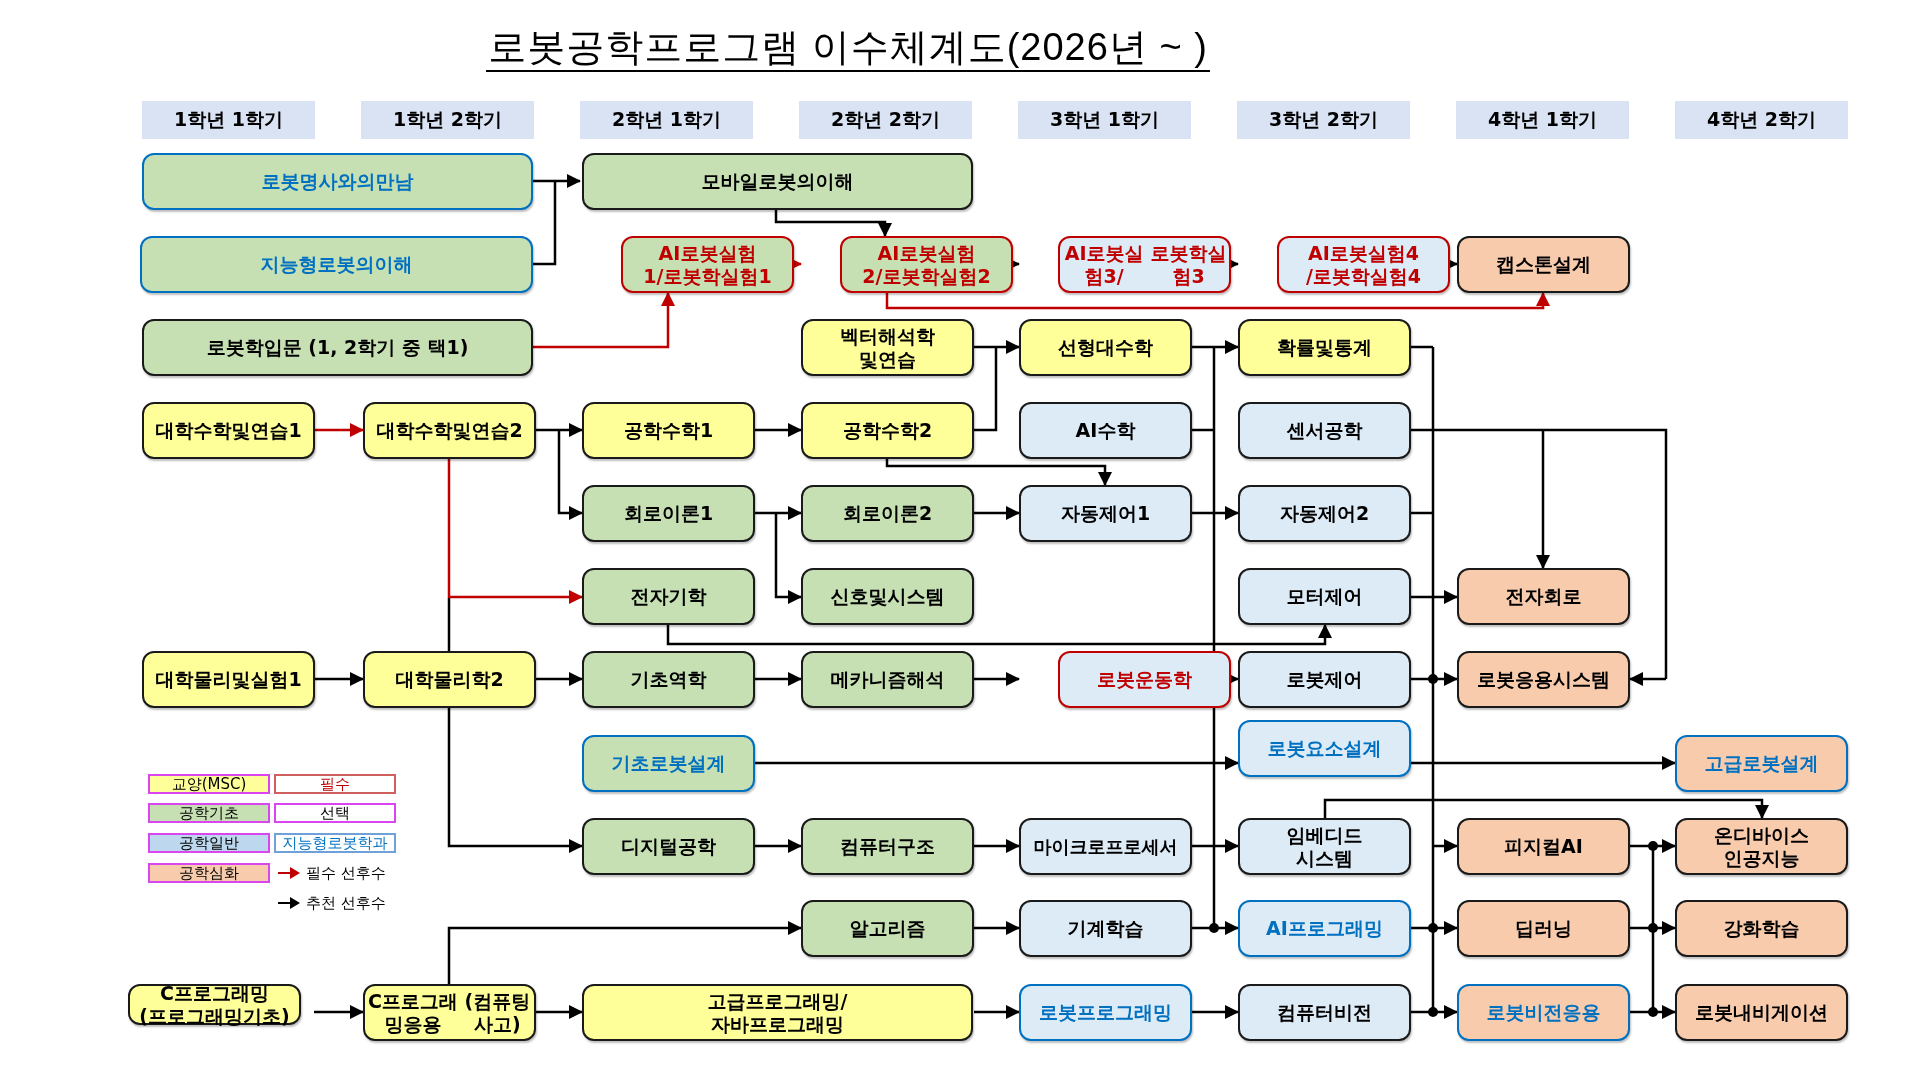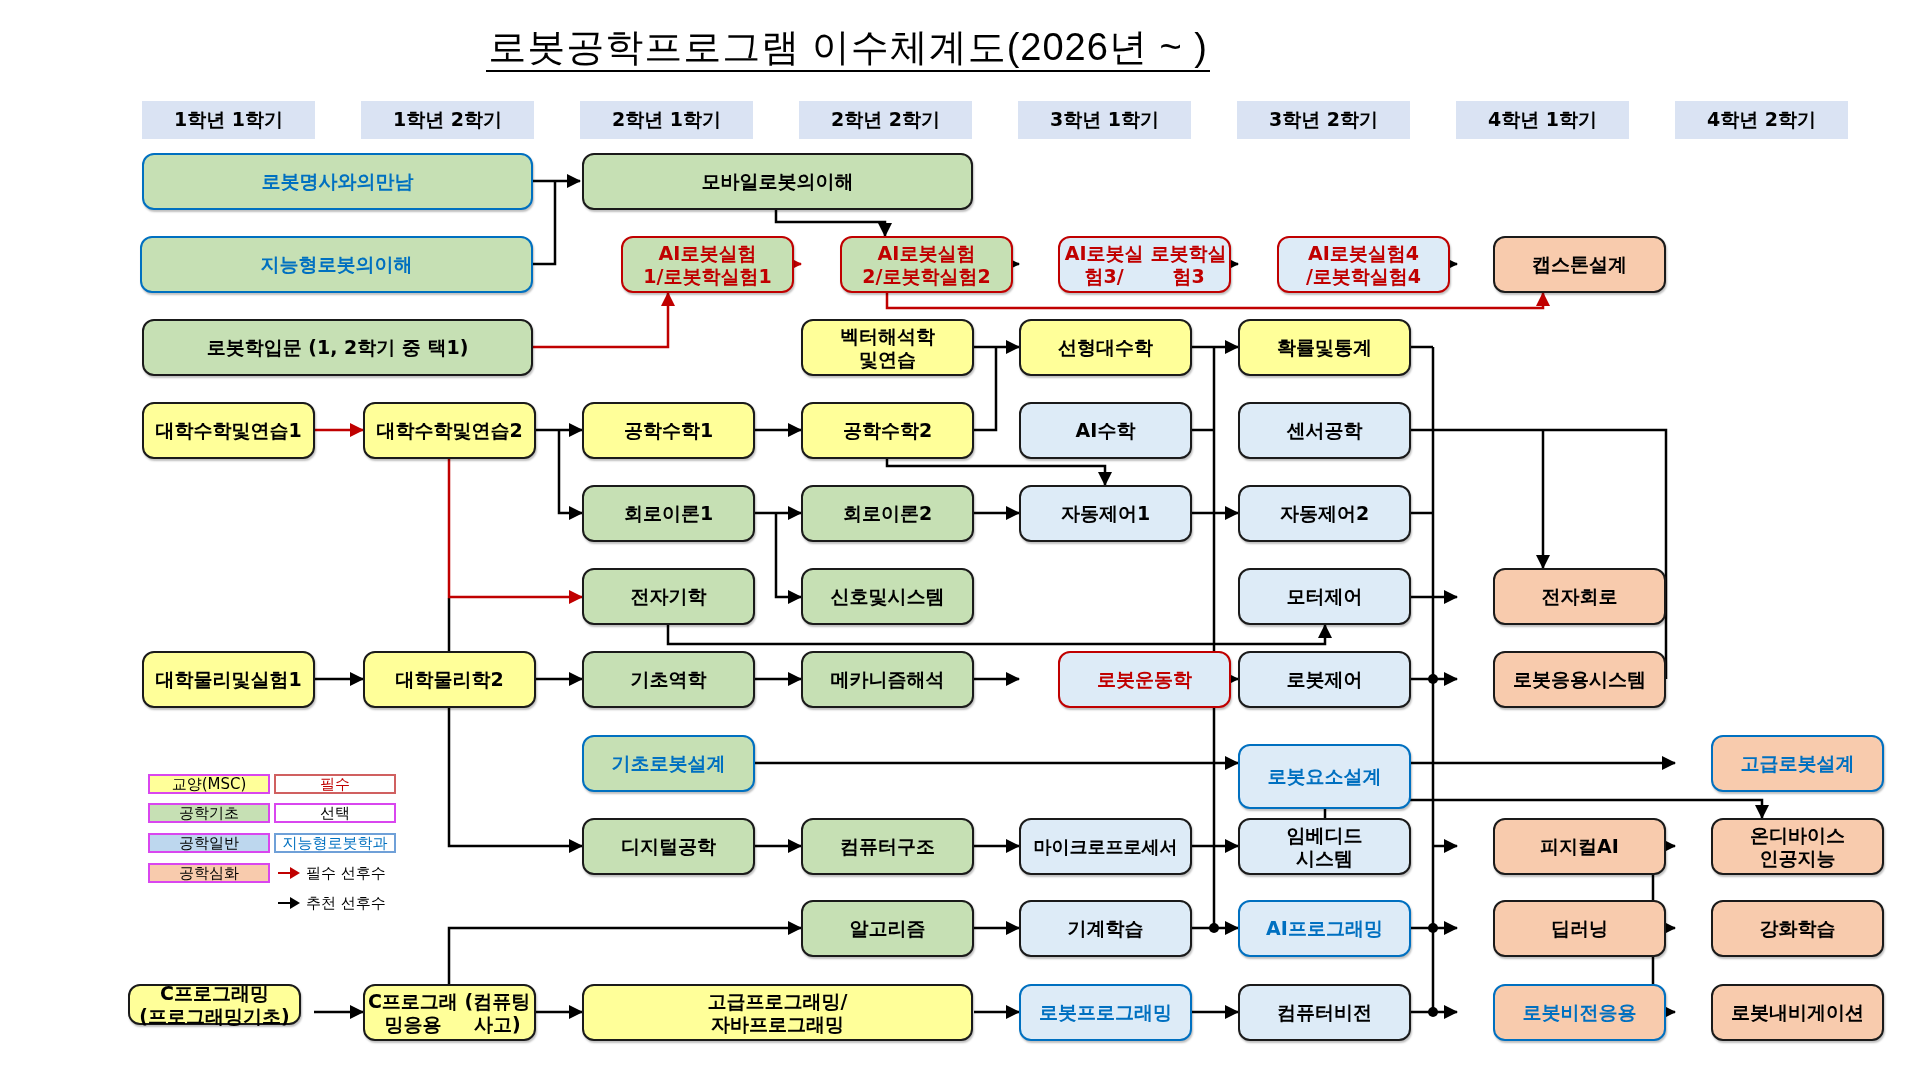--- a/index.html
+++ b/index.html
@@ -4,21 +4,21 @@
 <style>
   html, body { margin:0; padding:0; background:#ffffff; }
   body { width:1912px; height:1074px; position:relative; overflow:hidden; font-family:"DejaVu Sans","Liberation Sans",sans-serif; }
   .title { position:absolute; left:0; width:1696px; top:22px; text-align:center; font-family:"Liberation Sans","DejaVu Sans",sans-serif; font-size:38px; color:#000; }
   .title span { border-bottom:2px solid #000; padding:0 2px 2px; letter-spacing:1px; }
   .hdr { position:absolute; top:101px; width:173px; height:38px; background:#dae3f3; display:flex; align-items:center; justify-content:center; font-weight:bold; font-size:19px; color:#000; }
   .box { position:absolute; box-sizing:border-box; border:2.5px solid #1a1a1a; border-radius:12px; display:flex; align-items:center; justify-content:center; text-align:center; font-weight:bold; font-size:19px; line-height:1.2; color:#000; box-shadow:1px 2px 2px rgba(0,0,0,0.25); }
   .msc { background:#ffff99; }
   .base { background:#c6e0b4; }
   .gen { background:#ddebf7; }
-  .adv { background:#f8cbad;margin-left:36px; }
+  .adv { background:#f8cbad; }
   .req { border-color:#c00000; color:#c00000;margin-left:39px; }
   .dept { border-color:#0070c0; color:#0070c0; }
   svg.lines { position:absolute; left:0; top:0; }
   .leg { position:absolute; box-sizing:border-box; height:20px; width:122px; border:2px solid #d946ef; display:flex; align-items:center; justify-content:center; font-size:15px; color:#000; }
   .leg-txt { position:absolute; font-size:15px; color:#000; display:flex; align-items:center; }
 </style>
 </head>
 <body>
 
 <div class="title"><span>로봇공학프로그램  이수체계도(2026년 ~    )</span></div>
@@ -265,21 +265,21 @@
   </div>
 <div class="box gen" style="left:1238px;top:485px;width:173px;height:57px">
     <span>자동제어2</span>
   </div>
 <div class="box gen" style="left:1238px;top:568px;width:173px;height:57px">
     <span>모터제어</span>
   </div>
 <div class="box gen" style="left:1238px;top:651px;width:173px;height:57px">
     <span>로봇제어</span>
   </div>
-<div class="box gen dept" style="left:1238px;top:744px;width:173px;height:65px">
+<div class="box gen dept" style="left:1238px;top:720px;width:173px;height:57px">
     <span>로봇요소설계</span>
   </div>
 <div class="box gen" style="left:1238px;top:818px;width:173px;height:57px;flex-direction:column">
     <span>임베디드</span>
     <span>시스템</span>
   </div>
 <div class="box gen dept" style="left:1238px;top:900px;width:173px;height:57px">
     <span>AI프로그래밍</span>
   </div>
 <div class="box gen" style="left:1238px;top:984px;width:173px;height:57px">

